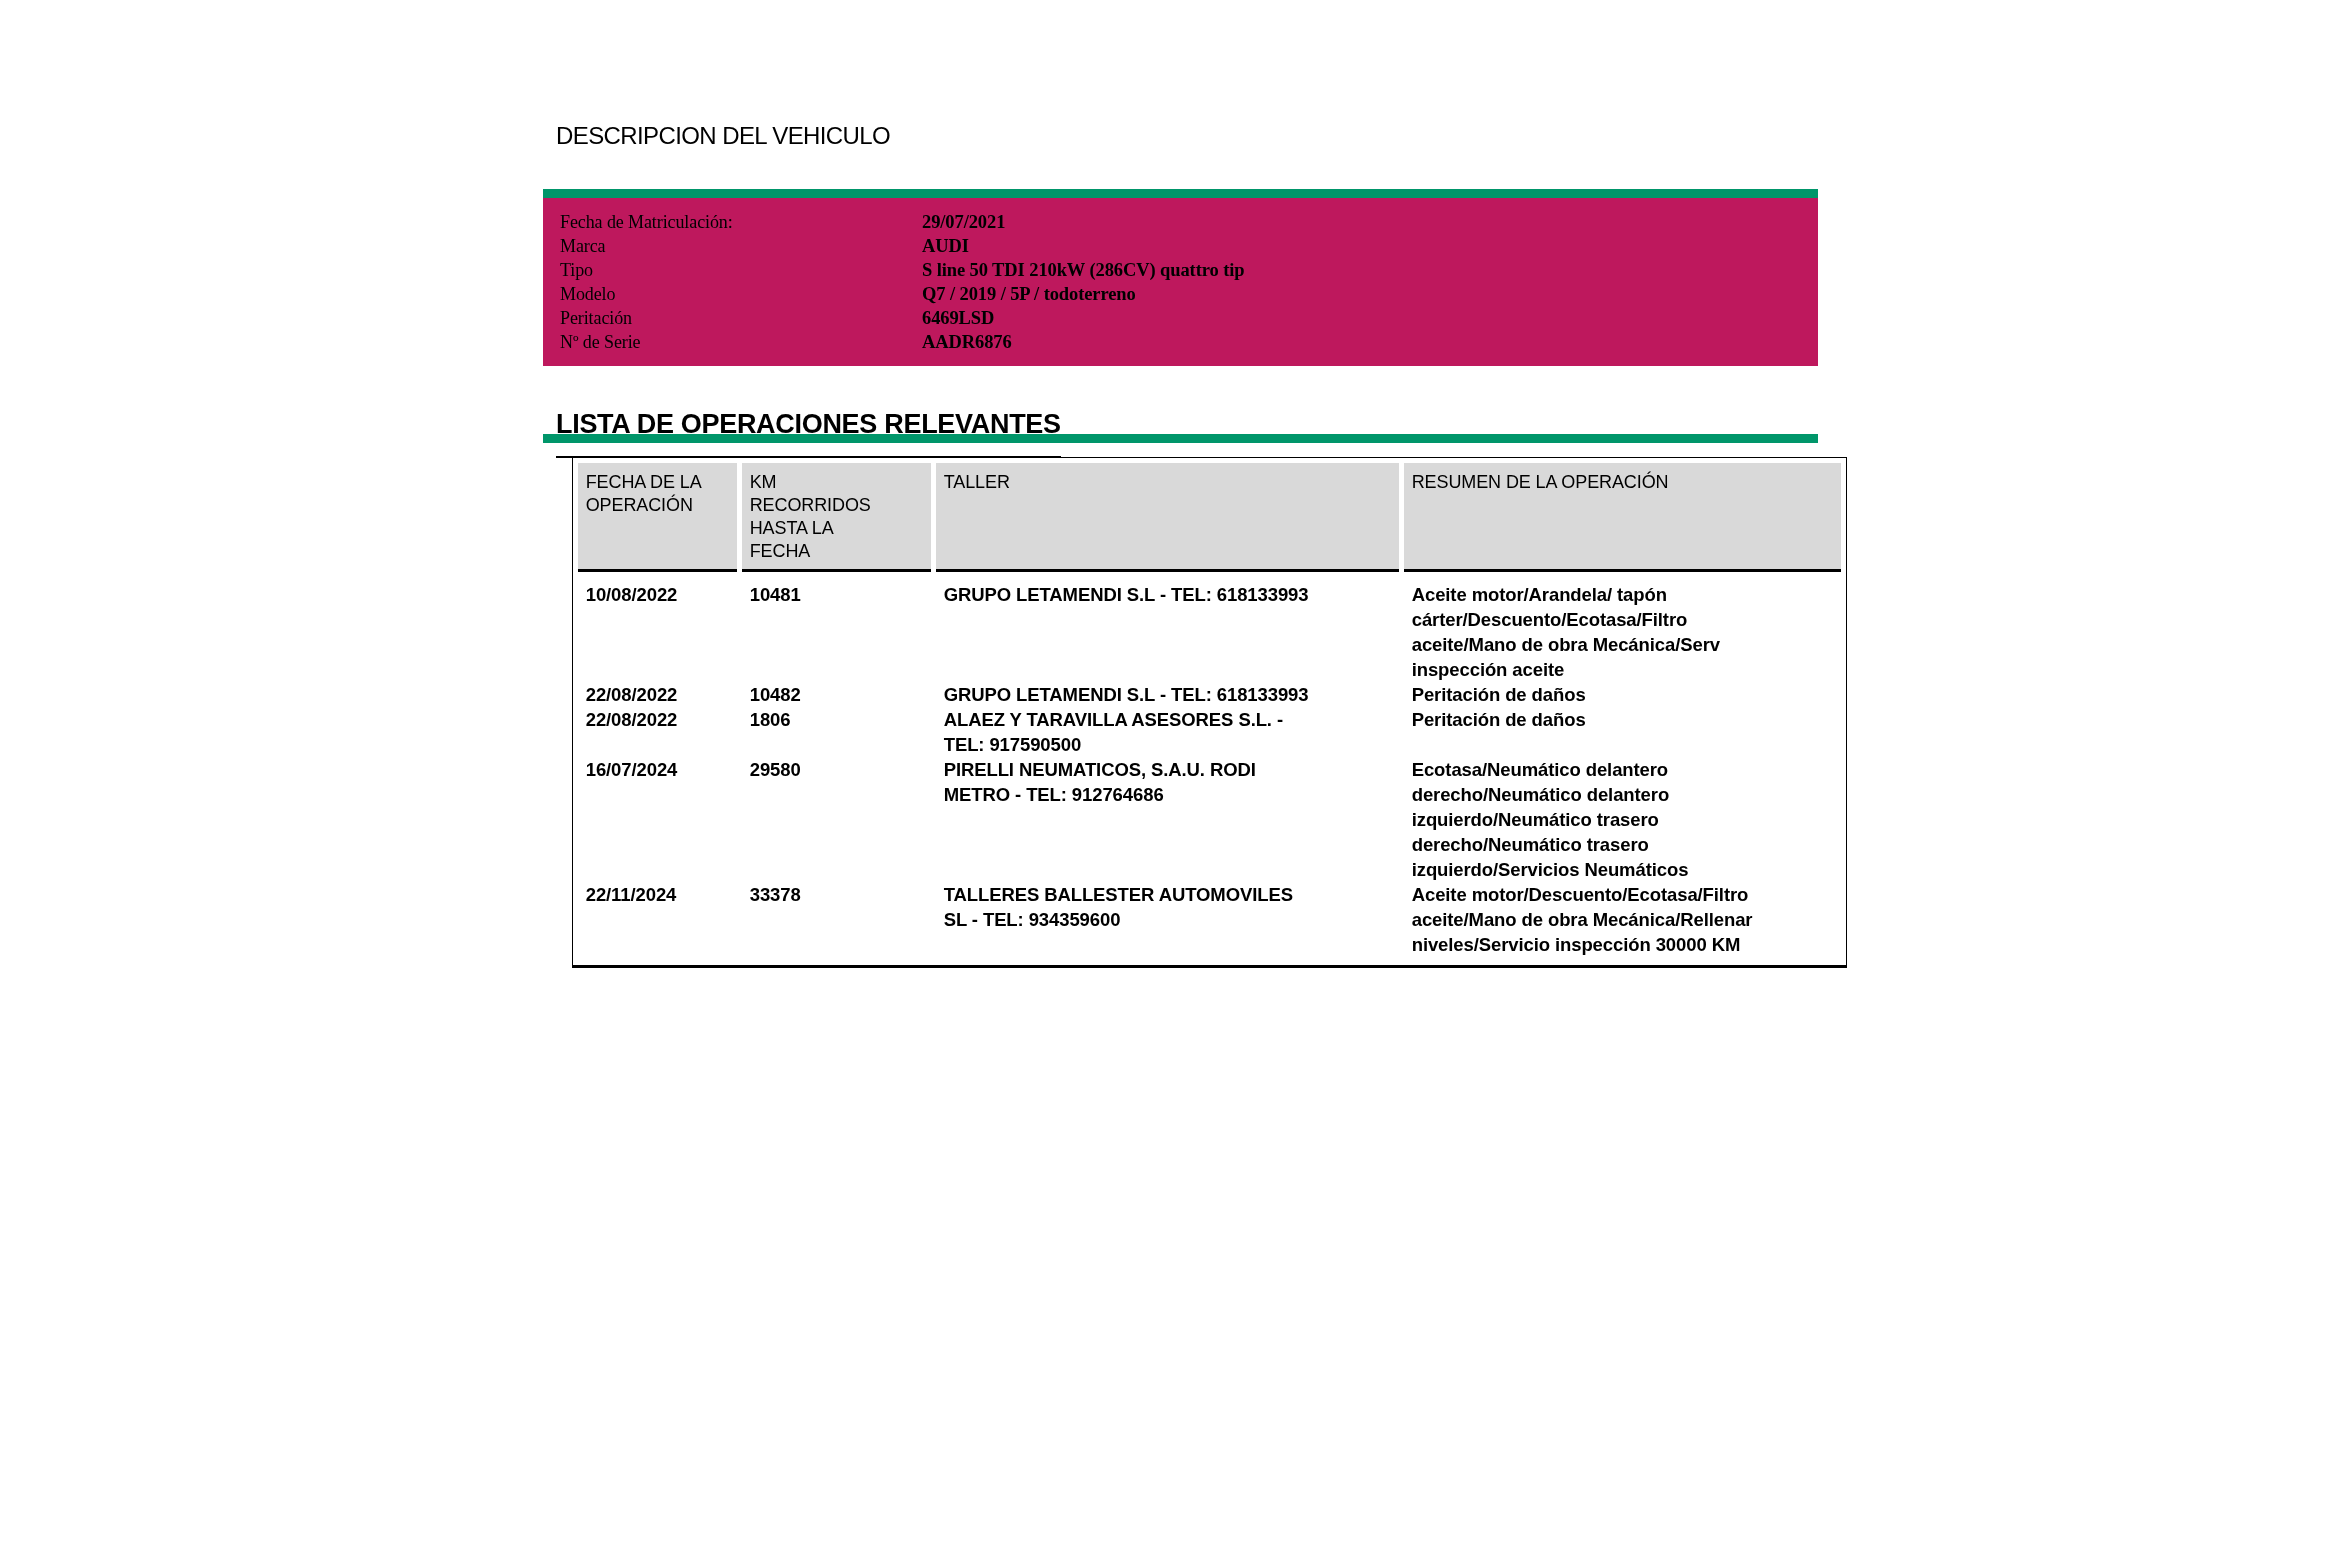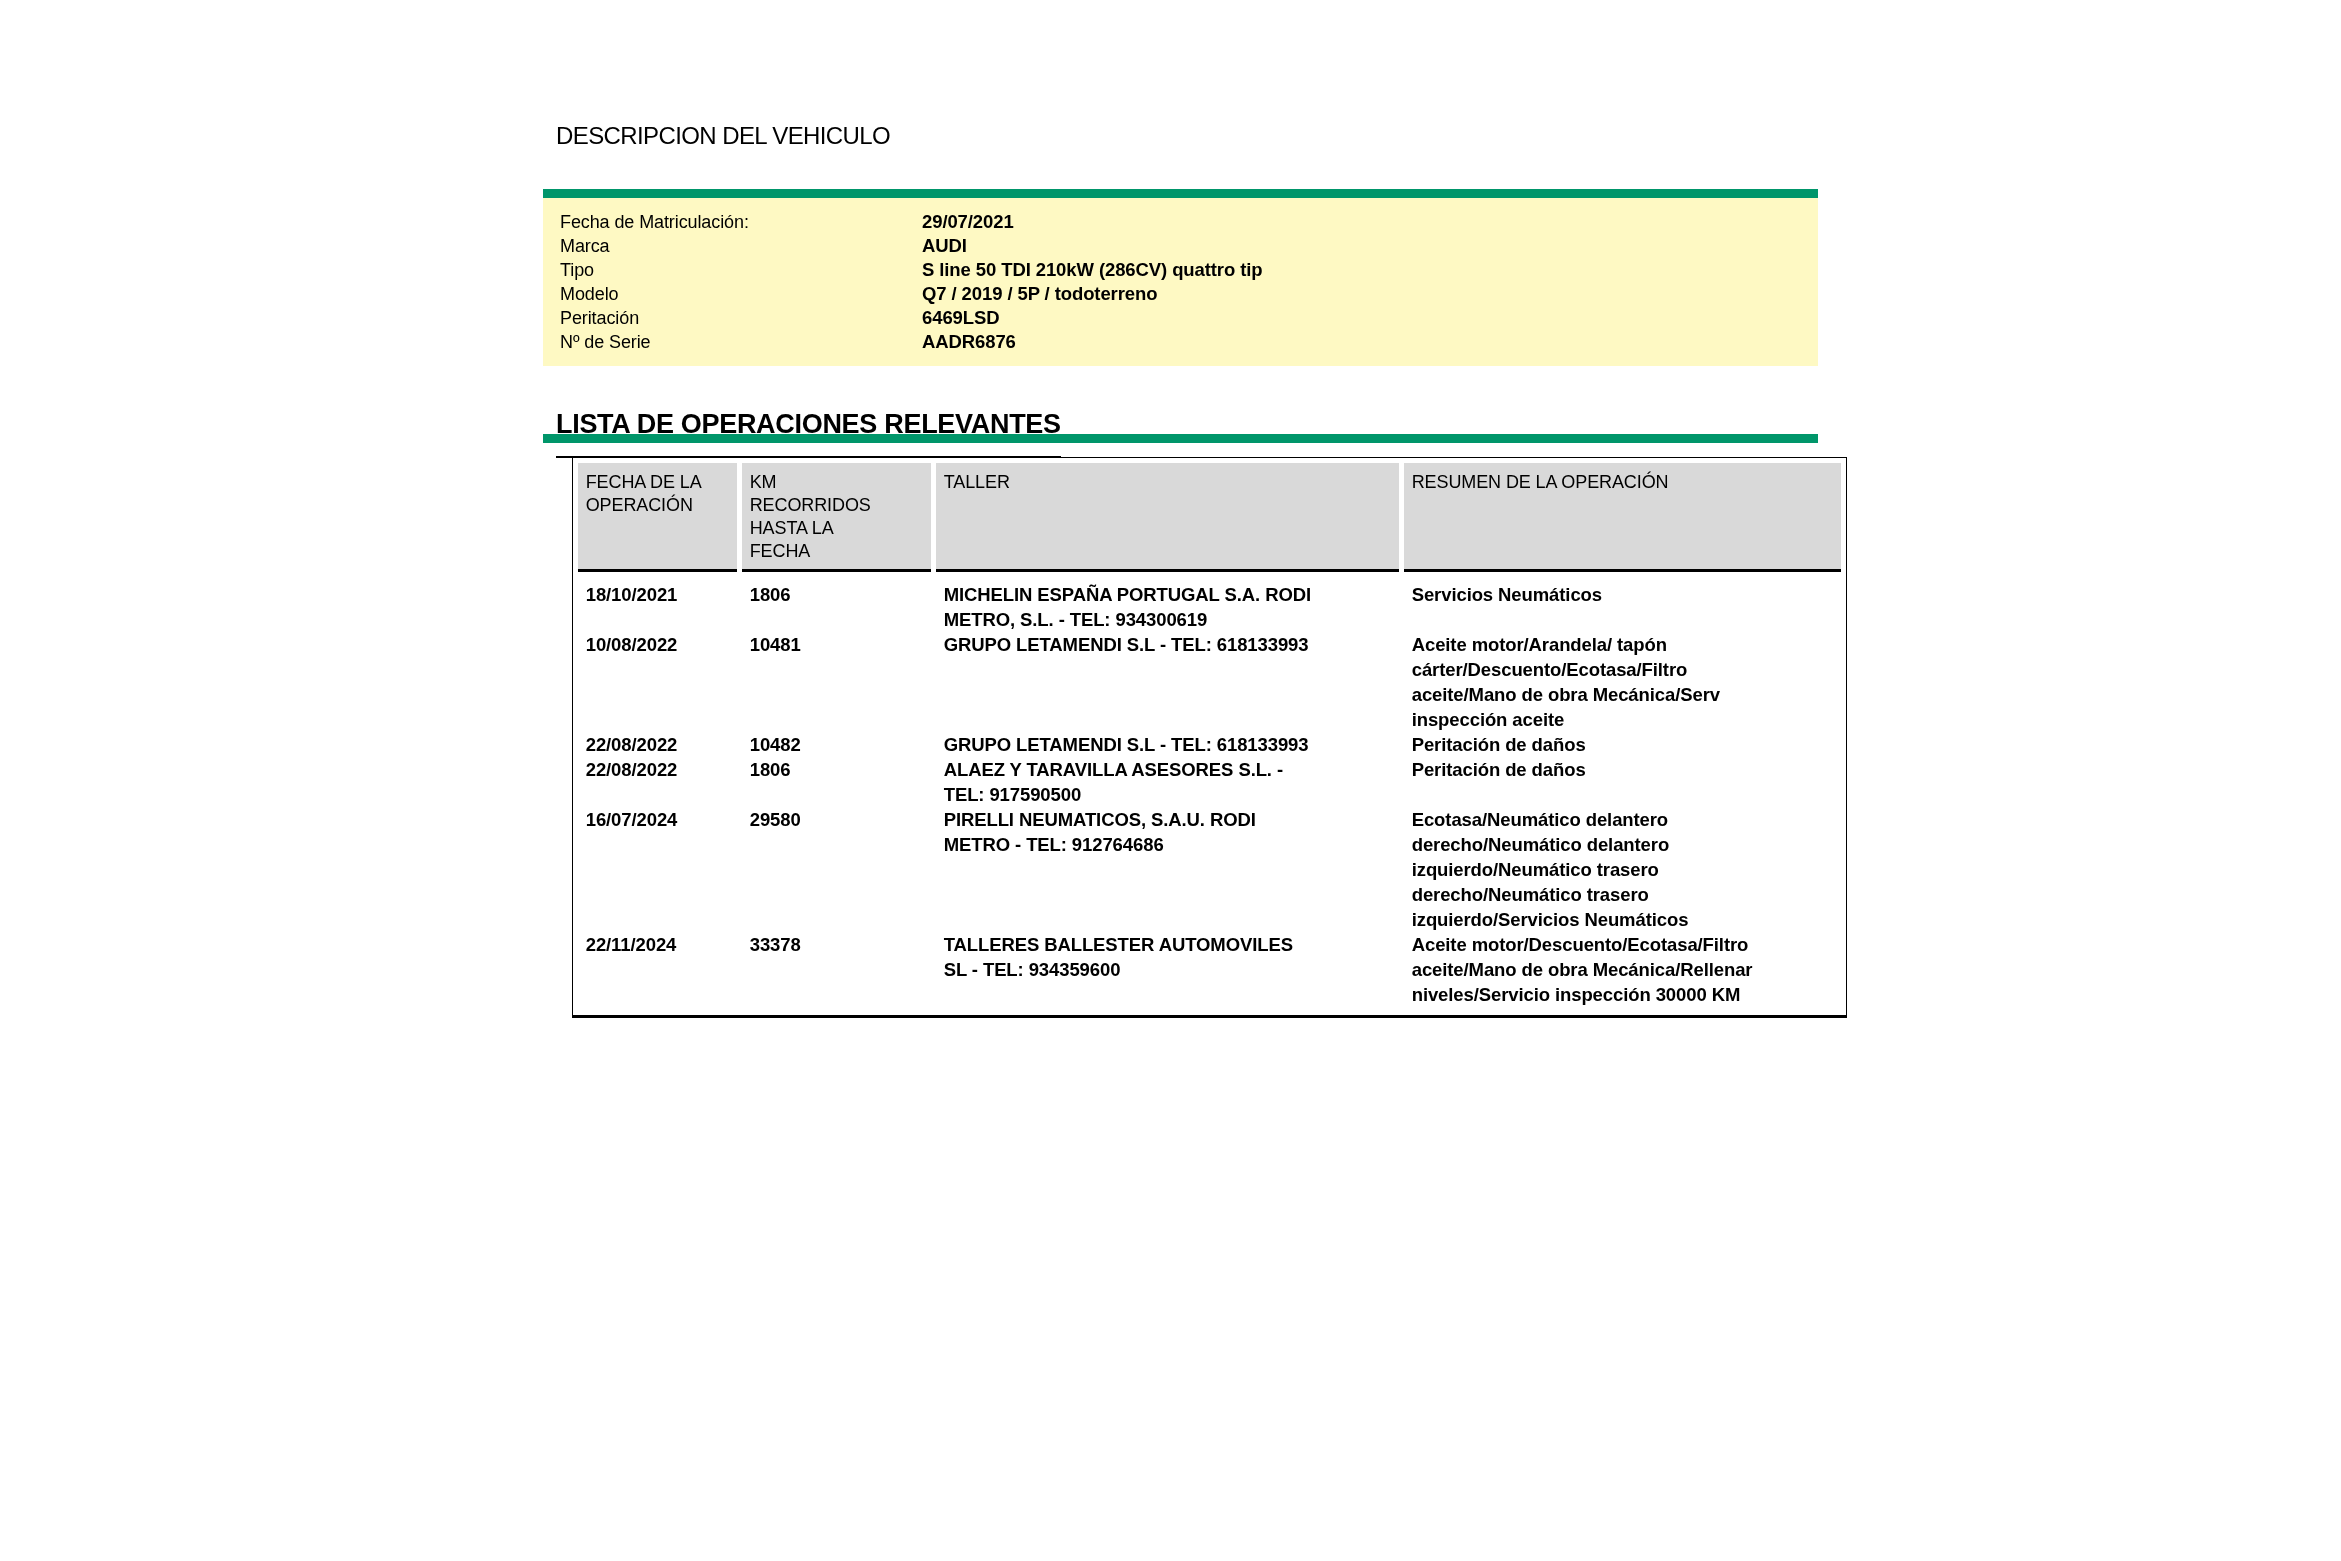--- a/index.html
+++ b/index.html
@@ -37,22 +37,23 @@
   }
   .bar-1 { top: 189px; }
   .bar-2 { top: 434px; }
 
   .vehicle-info {
     position: absolute;
     left: 543px;
     top: 198px;
     width: 1275px;
     box-sizing: border-box;
-    background: #fef9c3;
+    background: #be185d;
     padding: 11.5px 12.8px 12.8px 17px;
+    font-family: Liberation Serif, serif;
   }
   .info-row {
     display: flex;
     line-height: 24px;
     font-size: 18px;
   }
   .info-label {
     width: 362px;
     flex: 0 0 362px;
   }
@@ -169,27 +170,20 @@
         <th>KM
 RECORRIDOS
 HASTA LA
 FECHA</th>
         <th>TALLER</th>
         <th>RESUMEN DE LA OPERACIÓN</th>
       </tr>
     </thead>
     <tbody>
       <tr>
-        <td>18/10/2021</td>
-        <td>1806</td>
-        <td>MICHELIN ESPAÑA PORTUGAL S.A. RODI
-METRO, S.L. - TEL: 934300619</td>
-        <td>Servicios Neumáticos</td>
-      </tr>
-      <tr>
         <td>10/08/2022</td>
         <td>10481</td>
         <td>GRUPO LETAMENDI S.L - TEL: 618133993</td>
         <td>Aceite motor/Arandela/ tapón
 cárter/Descuento/Ecotasa/Filtro
 aceite/Mano de obra Mecánica/Serv
 inspección aceite</td>
       </tr>
       <tr>
         <td>22/08/2022</td>

